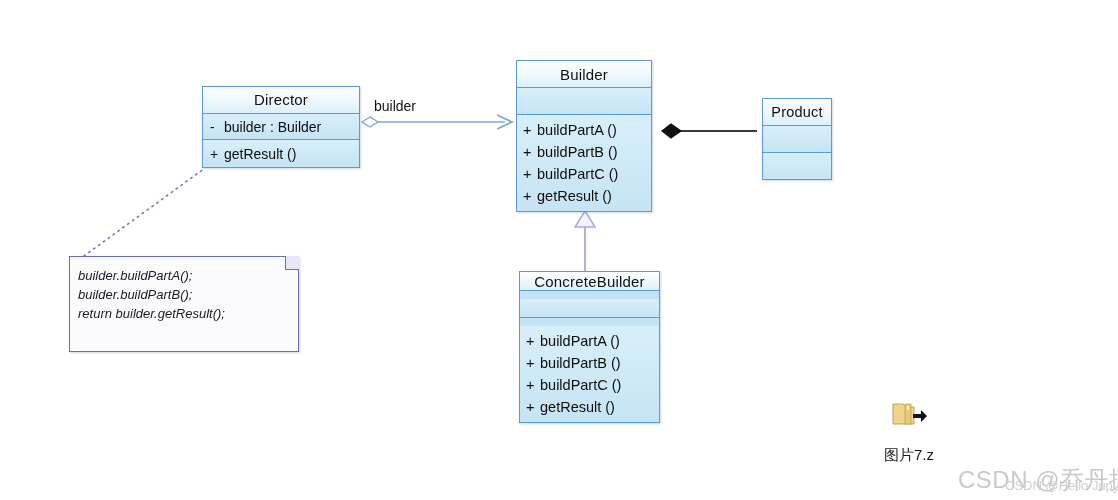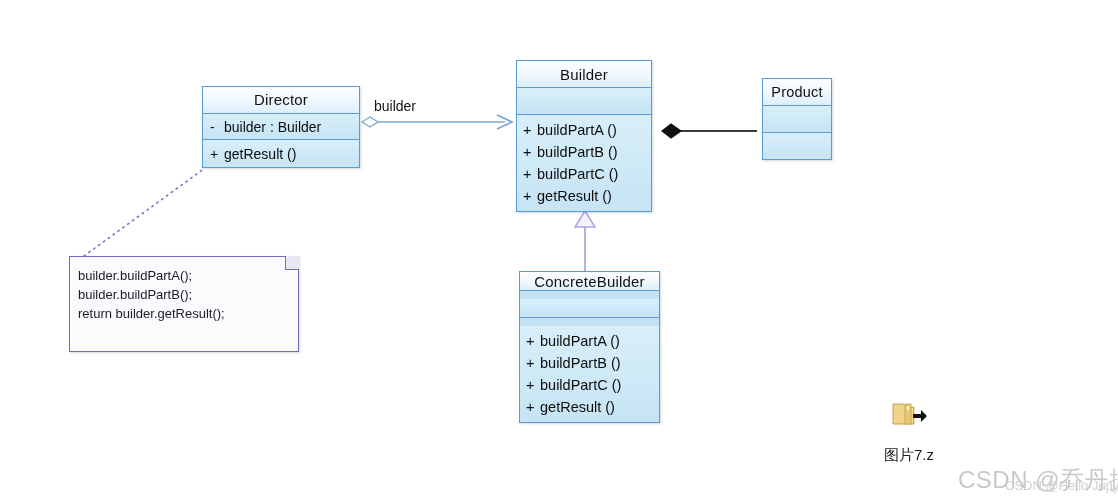--- a/index.html
+++ b/index.html
@@ -85,21 +85,21 @@
   #class-builder .uml-row { font-size: 14.5px; height: 22px; }
 
   
   #class-concretebuilder { left: 519px; top: 271px; width: 141px; height: 152px; gap: 8px; }
   #class-concretebuilder .uml-title { height: 29px; font-size: 15px; }
   #class-concretebuilder .c-attrs { height: 28px; }
   #class-concretebuilder .c-ops { flex: 1 1 auto; padding: 4px 0 4px 6px; justify-content: flex-start; }
   #class-concretebuilder .uml-row { font-size: 14.5px; height: 22px; }
 
   
-  #class-product { left: 762px; top: 78px; width: 70px; height: 82px; }
+  #class-product { left: 762px; top: 98px; width: 70px; height: 82px; }
   #class-product .uml-title { height: 27px; font-size: 14.5px; }
   #class-product .c-attrs { height: 27px; }
   #class-product .c-ops { flex: 1 1 auto; }
 
   
   #note-code {
     position: absolute;
     left: 69px;
     top: 256px;
     width: 230px;
@@ -120,20 +120,21 @@
     border-bottom: 1px solid #6b6bc0;
   }
   .note-lines {
     padding: 9px 0 0 8px;
   }
   .note-line {
     font-size: 13px;
     line-height: 19px;
     color: #1a1a2a;
     white-space: nowrap;
+    font-style: italic;
   }
 
   
   #assoc-label-builder {
     position: absolute;
     left: 374px;
     top: 98px;
     font-size: 14px;
     color: #141414;
     white-space: nowrap;

